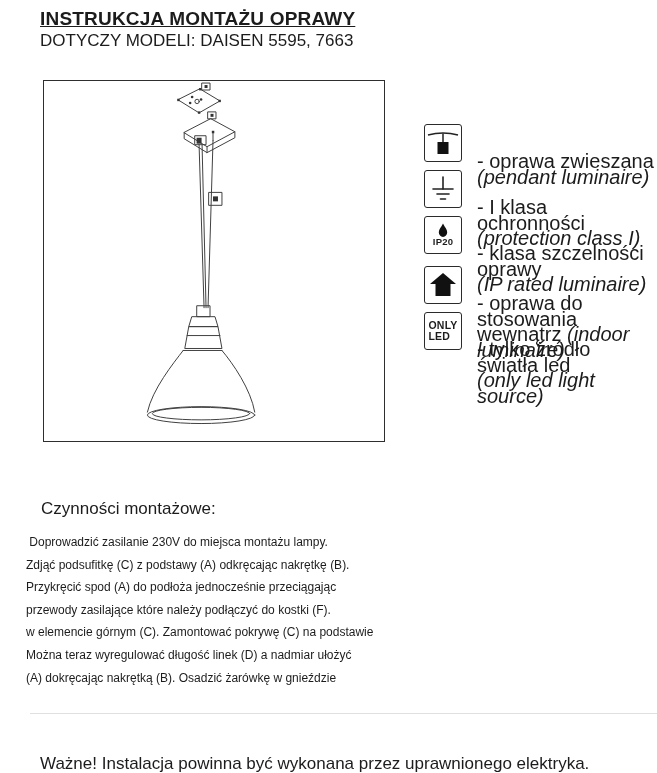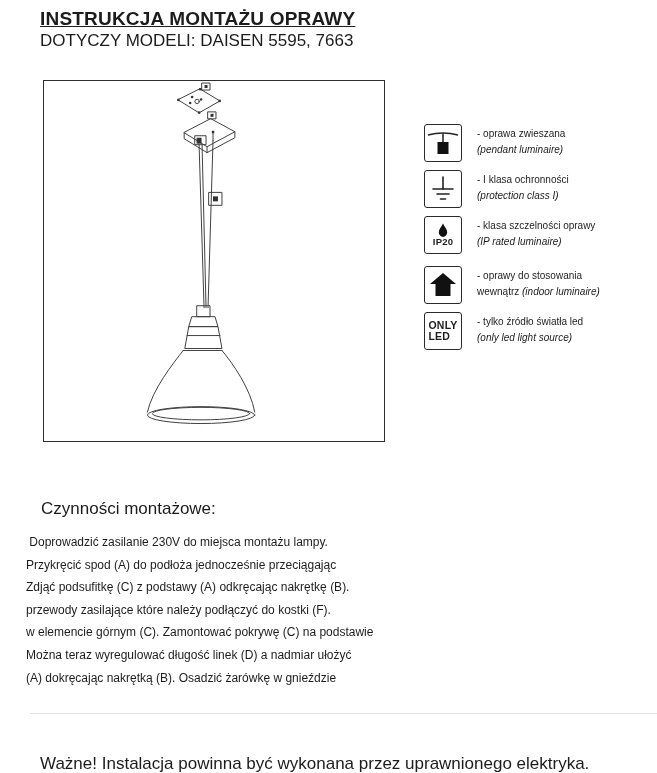--- a/index.html
+++ b/index.html
@@ -10,21 +10,21 @@
   .subtitle{position:absolute;left:40px;top:31px;font-size:17px;text-align:center;}
 
   .drawing-box{position:absolute;left:43px;top:80px;width:342px;height:362px;border:1.5px solid #2e2e2e;box-sizing:border-box;background:#fff;}
   .drawing-box svg{position:absolute;left:0;top:0;width:100%;height:100%;}
 
   .sym-icon{position:absolute;left:424px;width:38px;height:38px;border:1.7px solid #2b2b2b;border-radius:3px;box-sizing:border-box;background:#fff;display:flex;flex-direction:column;align-items:center;justify-content:center;}
   .sym-icon svg{display:block;}
   .ip20-text{font-size:9.5px;font-weight:bold;line-height:10px;margin-top:-1px;letter-spacing:.2px;}
   .only-led{font-size:10.5px;font-weight:bold;line-height:11.5px;text-align:left;letter-spacing:.2px;}
 
-  .sym-label{position:absolute;left:477px;font-size:10px;line-height:15.5px;}
+  .sym-label{position:absolute;left:477px;font-size:20px;line-height:15.5px;margin-top:28px;}
   .sym-label .en{font-style:italic;}
 
   .heading{position:absolute;left:41px;top:499px;font-size:17px;}
   .instructions{position:absolute;left:26px;top:531px;font-size:12px;line-height:22.6px;}
   .instructions .line{white-space:pre;}
 
   .divider{position:absolute;left:30px;top:713px;width:627px;height:1px;background:#e0e0e0;}
   .warning{position:absolute;left:40px;top:734px;font-size:17px;margin-top:20px;}
 </style>
 </head>
@@ -119,40 +119,40 @@
     <div>- klasa szczelności oprawy</div>
     <div class="en">(IP rated luminaire)</div>
   </div>
 
   <div class="sym-icon" style="top:266px">
     <svg width="34" height="34" viewBox="0 0 34 34">
       <polygon points="17,5 30,16 24.5,16 24.5,28 9.5,28 9.5,16 4,16" fill="#111"></polygon>
     </svg>
   </div>
   <div class="sym-label" style="top:268px">
-    <div>- oprawy do stosowania</div>
+    <div>- oprawa do stosowania</div>
     <div><span>wewnątrz </span><span class="en">(indoor luminaire)</span></div>
   </div>
 
   <div class="sym-icon" style="top:312px">
     <div class="only-led">
       <div>ONLY</div>
       <div>LED</div>
     </div>
   </div>
   <div class="sym-label" style="top:314px">
     <div>- tylko źródło światła led</div>
     <div class="en">(only led light source)</div>
   </div>
 
   <div class="heading">Czynności montażowe:</div>
   <div class="instructions">
     <div class="line"> Doprowadzić zasilanie 230V do miejsca montażu lampy.</div>
+    <div class="line">Zdjąć podsufitkę (C) z podstawy (A) odkręcając nakrętkę (B).</div>
     <div class="line">Przykręcić spod (A) do podłoża jednocześnie przeciągając</div>
-    <div class="line">Zdjąć podsufitkę (C) z podstawy (A) odkręcając nakrętkę (B).</div>
     <div class="line">przewody zasilające które należy podłączyć do kostki (F).</div>
     <div class="line">w elemencie górnym (C). Zamontować pokrywę (C) na podstawie</div>
     <div class="line">Można teraz wyregulować długość linek (D) a nadmiar ułożyć</div>
     <div class="line">(A) dokręcając nakrętką (B). Osadzić żarówkę w gnieździe</div>
   </div>
 
   <div class="divider"></div>
   <div class="warning">Ważne! Instalacja powinna być wykonana przez uprawnionego elektryka.</div>
 
 </div>

